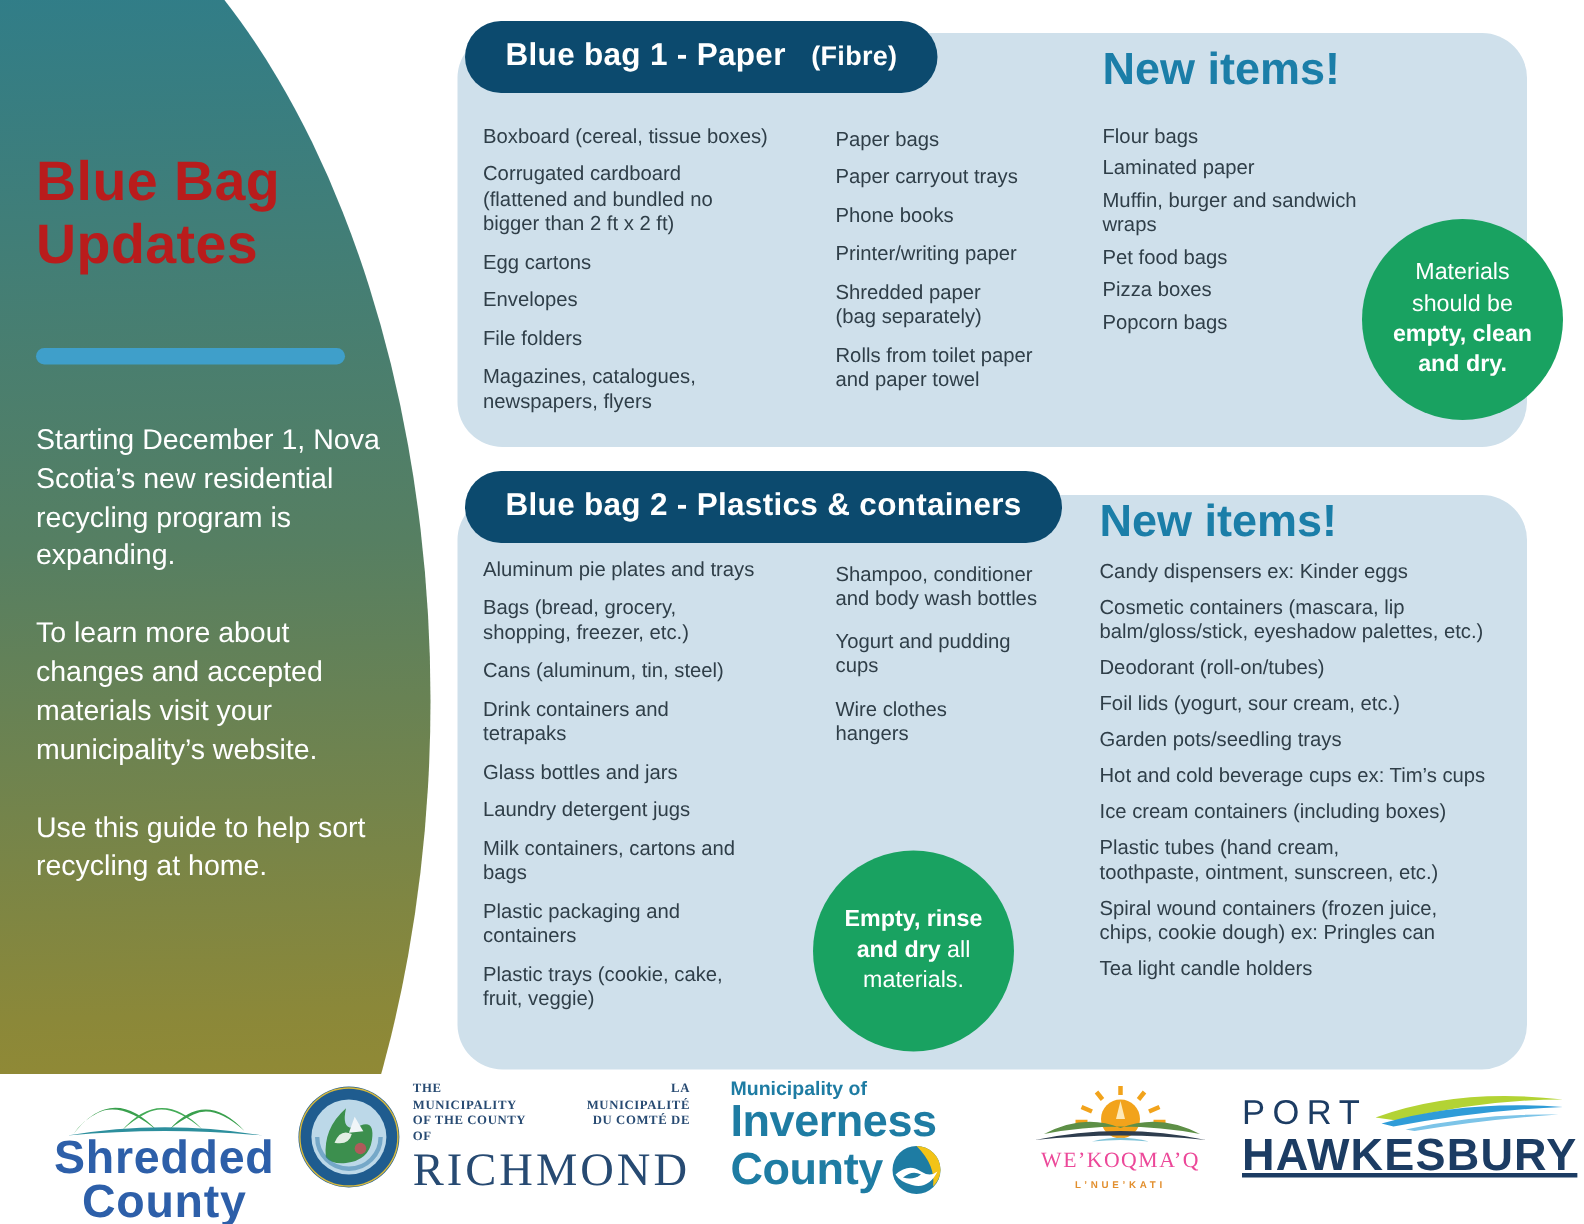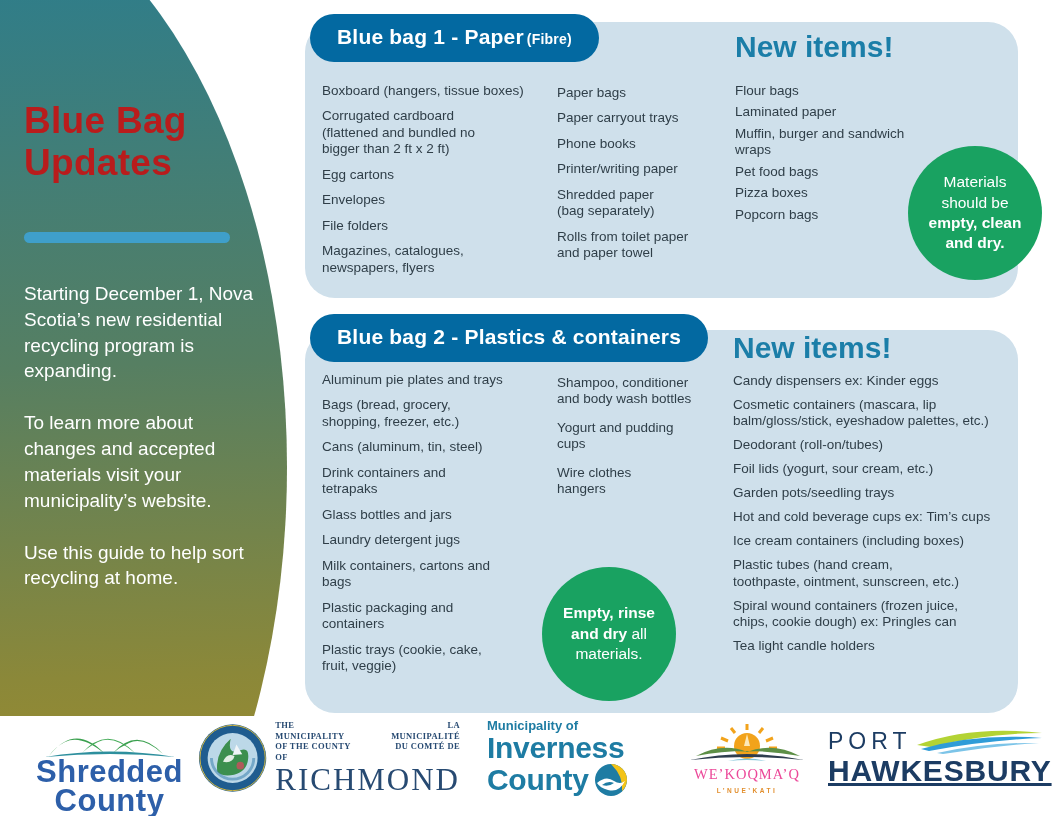--- a/index.html
+++ b/index.html
@@ -12,25 +12,25 @@
     background:linear-gradient(178deg,#2b7d8e 6%,#567f62 42%,#8b8839 68%,#a78f25 88%);}
   .sidebar-title{position:absolute;left:24px;top:100px;width:210px;color:#b91c1c;font-size:37px;font-weight:bold;line-height:1.14;letter-spacing:.3px;}
   .sidebar-divider{position:absolute;left:24px;top:232px;width:206px;height:11px;border-radius:6px;background:#3f9fca;}
   .sidebar-text{position:absolute;left:24px;top:281px;width:238px;color:#fff;font-size:19px;line-height:1.36;}
   .sidebar-text p{margin:0 0 26px 0;}
 
   
   .panel{position:absolute;background:#cfe0eb;border-radius:30px;}
   #panel1{left:305px;top:22px;width:713px;height:276px;}
   #panel2{left:305px;top:330px;width:713px;height:383px;}
-  .pill{position:absolute;display:inline-flex;align-items:baseline;background:#0369a1;color:#fff;
+  .pill{position:absolute;display:inline-flex;align-items:baseline;background:#0c4a6e;color:#fff;
     border-radius:26px;padding:11px 27px 13px 27px;font-weight:bold;font-size:21px;letter-spacing:.2px;z-index:3;}
   #pill1{left:310px;top:14px;}
   #pill2{left:310px;top:314px;}
-  .pill .sub{font-size:14px;margin-left:3px;text-align:right;}
+  .pill .sub{font-size:18px;margin-left:17px;text-align:right;}
   .new-items{position:absolute;color:#1b7ea8;font-size:30px;font-weight:bold;z-index:2;}
   #new1{left:735px;top:30px;}
   #new2{left:733px;top:331px;}
 
   .list{position:absolute;color:#2f3e48;font-size:13.5px;line-height:1.22;z-index:2;}
   .list .item{white-space:pre-line;}
   #p1c1{left:322px;top:83px;width:232px;} #p1c1 .item{margin-bottom:9px;}
   #p1c2{left:557px;top:85px;width:170px;} #p1c2 .item{margin-bottom:9px;}
   #p1new{left:735px;top:83px;width:285px;} #p1new .item{margin-bottom:5px;}
   #p2c1{left:322px;top:372px;width:232px;} #p2c1 .item{margin-bottom:9px;}
@@ -86,21 +86,21 @@
     </div>
   </div>
 
   <div class="panel" id="panel1"></div>
   <div class="pill" id="pill1">
     <span>Blue bag 1 - Paper</span>
     <span class="sub">(Fibre)</span>
   </div>
   <div class="new-items" id="new1">New items!</div>
   <div class="list" id="p1c1">
-      <div class="item">Boxboard (hangers, tissue boxes)</div>
+      <div class="item">Boxboard (cereal, tissue boxes)</div>
       <div class="item">Corrugated cardboard
 (flattened and bundled no
 bigger than 2 ft x 2 ft)</div>
       <div class="item">Egg cartons</div>
       <div class="item">Envelopes</div>
       <div class="item">File folders</div>
       <div class="item">Magazines, catalogues,
 newspapers, flyers</div>
     </div>
   <div class="list" id="p1c2">

